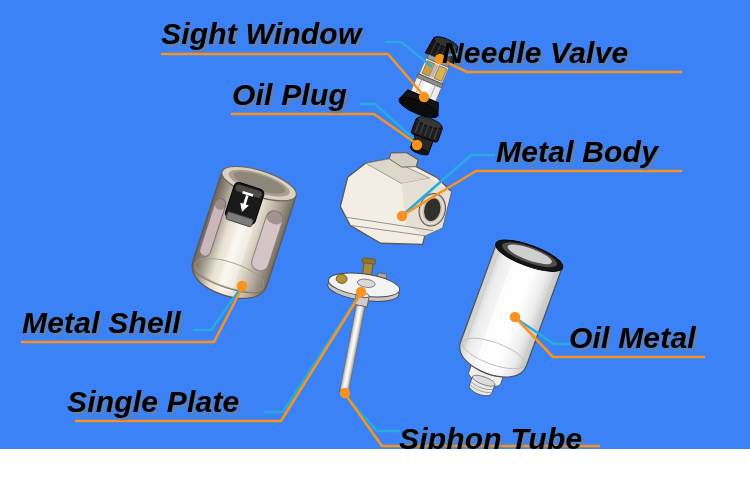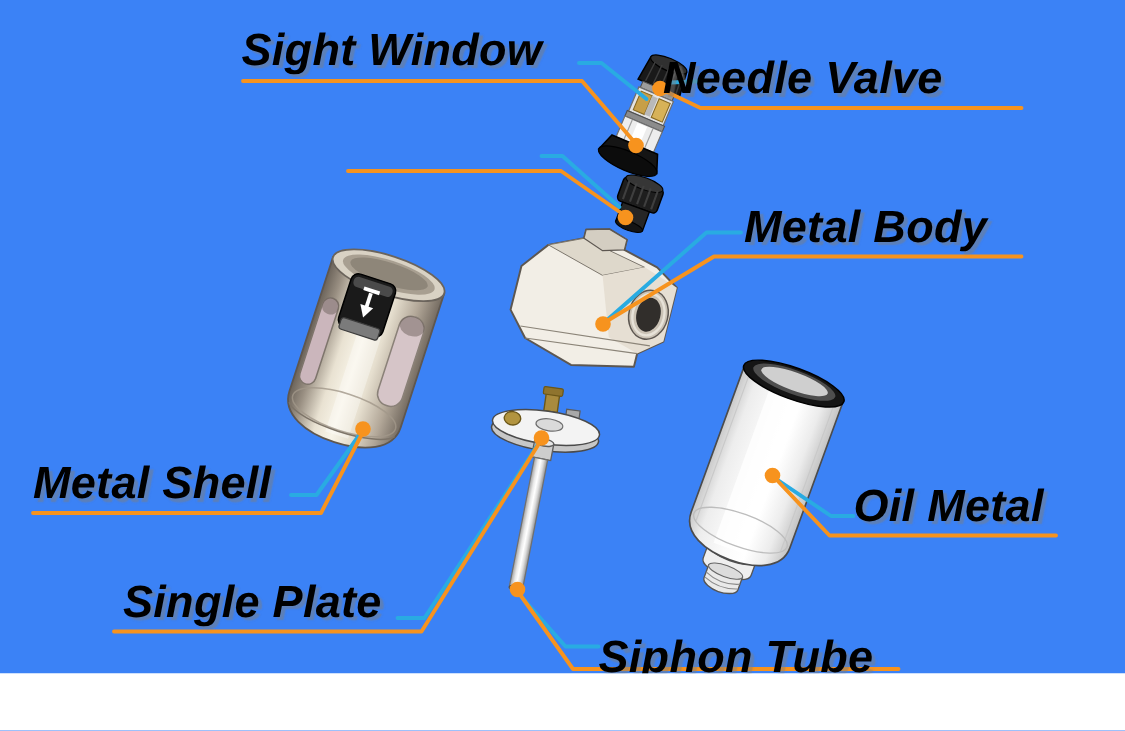--- a/index.html
+++ b/index.html
@@ -163,19 +163,20 @@
     <circle cx="402" cy="216" r="5.2" fill="#F7931E"></circle>
     <circle cx="242" cy="286" r="5.2" fill="#F7931E"></circle>
     <circle cx="515" cy="317" r="5.2" fill="#F7931E"></circle>
     <circle cx="361" cy="292" r="5.2" fill="#F7931E"></circle>
     <circle cx="345" cy="393" r="5.2" fill="#F7931E"></circle>
   </g>
 </svg>
 
 <div class="lbl" style="left:161px;top:19px;">Sight Window</div>
 <div class="lbl" style="left:442px;top:38px;">Needle Valve</div>
+<div class="lbl" style="left:232px;top:80px;">Oil Plug</div>
 <div class="lbl" style="left:496px;top:137px;">Metal Body</div>
 <div class="lbl" style="left:22px;top:308px;">Metal Shell</div>
 <div class="lbl" style="left:569px;top:323px;">Oil Metal</div>
-<div class="lbl" style="left:82px;top:387px;">Single Plate</div>
+<div class="lbl" style="left:67px;top:387px;">Single Plate</div>
 <div class="lbl" style="left:399px;top:424px;">Siphon Tube</div>
 
 </div>
 
 </body></html>

